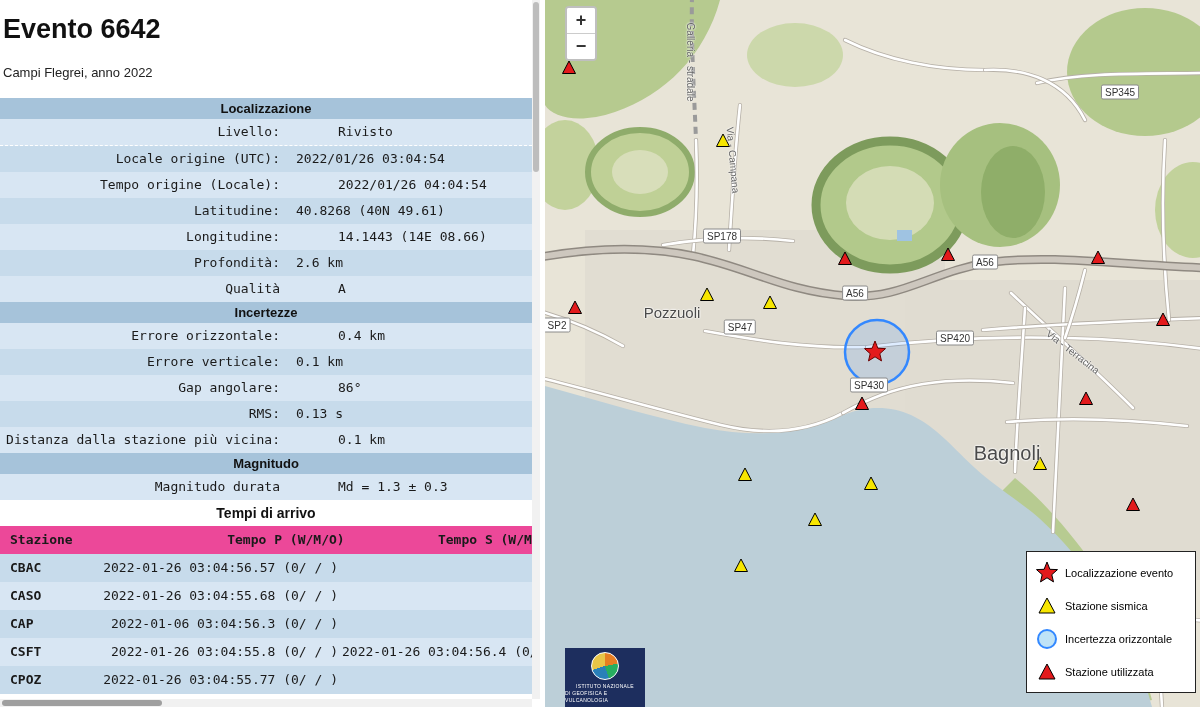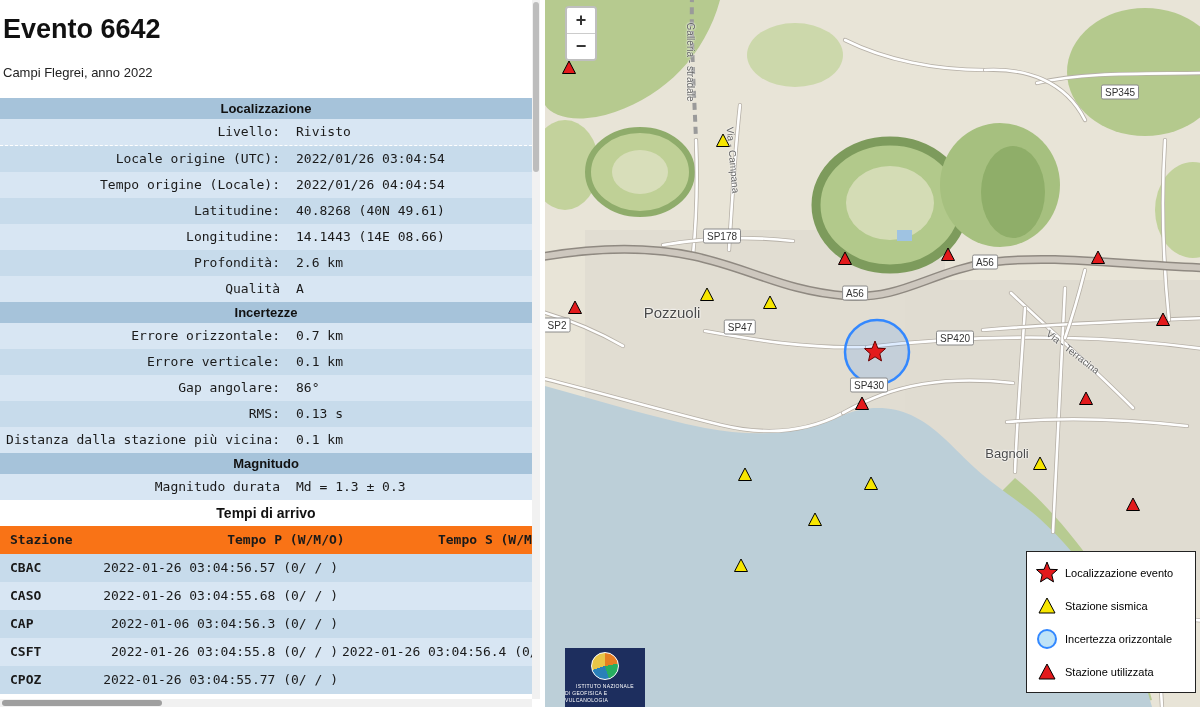--- a/index.html
+++ b/index.html
@@ -8,32 +8,32 @@
 
   
   .left-panel{position:relative;width:540px;height:707px;background:#fff;overflow:hidden;flex:0 0 540px;}
   .left-inner{width:596px;overflow:hidden;}
   h1.title{margin:14px 0 0 0;padding-left:3px;font-family:"Liberation Sans",sans-serif;font-weight:bold;font-size:27px;color:#111;}
   .subtitle{margin:20px 0 18px 0;padding-left:3px;font-family:"Liberation Sans",sans-serif;font-size:13px;color:#222;}
 
   .info-table{width:532px;}
   .section-header{background:#a6c3da;text-align:center;font-family:"Liberation Sans",sans-serif;font-weight:bold;font-size:13px;color:#111;padding:3px 0;}
   .info-row{display:flex;font-size:13px;line-height:16px;color:#1a1a1a;}
-  .info-row.light{background:#d8e6f3;}
+  .info-row.light{background:#d8e6f3;gap:42px;}
   .info-row.dark{background:#c7dbeb;}
   .info-row.dashed{border-bottom:1px dashed #fff;}
   .cell-label{flex:0 0 290px;box-sizing:border-box;text-align:right;padding:5px 10px 5px 3px;}
   .cell-value{flex:1;padding:5px 0 5px 6px;white-space:nowrap;}
 
   .arrivals-title{font-family:"Liberation Sans",sans-serif;font-weight:bold;font-size:14px;text-align:center;padding:5px 0;background:#fff;color:#111;width:532px;}
   .arrivals-table{width:640px;}
   .arr-row{display:flex;font-size:13px;line-height:18px;color:#1a1a1a;}
   .arr-row.light{background:#d8e6f3;}
   .arr-row.dark{background:#c7dbeb;}
-  .arr-header{background:#f97316;font-weight:bold;}
+  .arr-header{background:#ec4899;font-weight:bold;}
   .c-sta{flex:0 0 68px;box-sizing:border-box;padding:5px 2px;}
   .c-p{flex:0 0 272px;box-sizing:border-box;padding:5px 2px;text-align:right;}
   .c-s{flex:0 0 300px;box-sizing:border-box;padding:5px 2px;text-align:center;white-space:nowrap;overflow:hidden;}
   .arr-header .c-sta{padding-left:3px;}
   .arr-row .c-sta{font-weight:bold;padding-left:10px;}
 
   .v-scrollbar{position:absolute;top:0;right:0;width:8px;bottom:8px;background:#f1f1f1;}
   .v-thumb{position:absolute;top:2px;left:1px;width:6px;height:170px;background:#bdbdbd;border-radius:3px;}
   .h-scrollbar{position:absolute;bottom:0;left:0;right:8px;height:8px;background:#f1f1f1;}
   .h-thumb{position:absolute;left:2px;top:1px;height:6px;width:160px;background:#9f9f9f;border-radius:3px;}
@@ -102,21 +102,21 @@
             <div class="cell-label">Profondità:</div>
             <div class="cell-value">2.6 km</div>
           </div>
           <div class="info-row light">
             <div class="cell-label">Qualità</div>
             <div class="cell-value">A</div>
           </div>
           <div class="section-header">Incertezze</div>
           <div class="info-row light">
             <div class="cell-label">Errore orizzontale:</div>
-            <div class="cell-value">0.7 km</div>
+            <div class="cell-value">0.4 km</div>
           </div>
           <div class="info-row dark">
             <div class="cell-label">Errore verticale:</div>
             <div class="cell-value">0.1 km</div>
           </div>
           <div class="info-row light">
             <div class="cell-label">Gap angolare:</div>
             <div class="cell-value">86°</div>
           </div>
           <div class="info-row dark">
@@ -272,21 +272,21 @@
     <div class="overlay" id="map-labels">
         <div class="road-label" style="left: 575px; top: 92px;">SP345</div>
         <div class="road-label" style="left: 177px; top: 236px;">SP178</div>
         <div class="road-label" style="left: 440px; top: 262px;">A56</div>
         <div class="road-label" style="left: 310px; top: 293px;">A56</div>
         <div class="road-label" style="left: 195px; top: 327px;">SP47</div>
         <div class="road-label" style="left: 12px; top: 325px;">SP2</div>
         <div class="road-label" style="left: 410px; top: 338px;">SP420</div>
         <div class="road-label" style="left: 324px; top: 385px;">SP430</div>
         <div class="place-label" style="left: 127px; top: 312px; font-size: 15px;">Pozzuoli</div>
-        <div class="place-label" style="left: 462px; top: 453px; font-size: 13px;">Bagnoli</div>
+        <div class="place-label" style="left: 462px; top: 453px; font-size: 20px;">Bagnoli</div>
         <div class="street-label" style="left: 145px; top: 62px; transform: translate(-50%, -50%) rotate(90deg);">Galleria - stradale</div>
         <div class="street-label" style="left: 188px; top: 160px; transform: translate(-50%, -50%) rotate(85deg);">Via - Campana</div>
         <div class="street-label" style="left: 528px; top: 352px; transform: translate(-50%, -50%) rotate(38deg);">Via - Terracina</div>
       </div>
 
     <div class="zoom-ctl">
       <div class="zoom-btn">+</div>
       <div class="zoom-btn zoom-out">−</div>
     </div>
 

